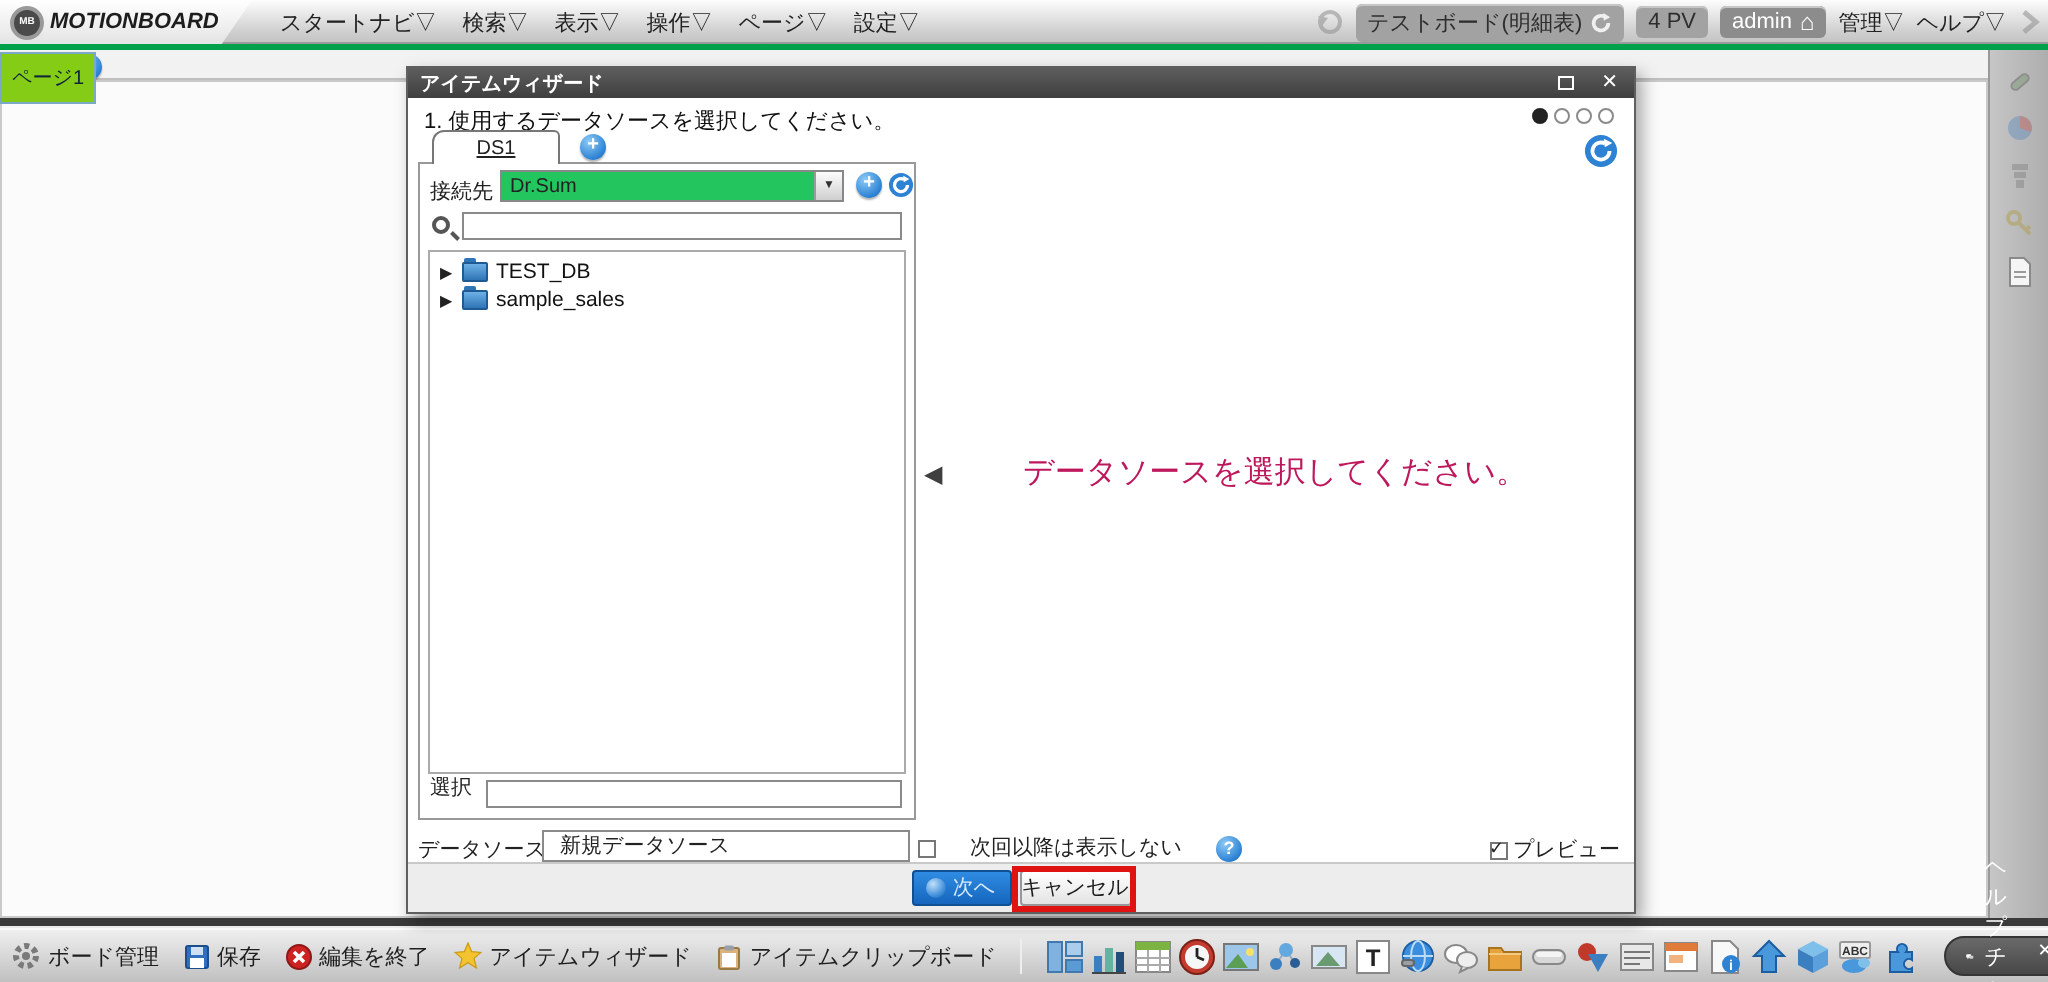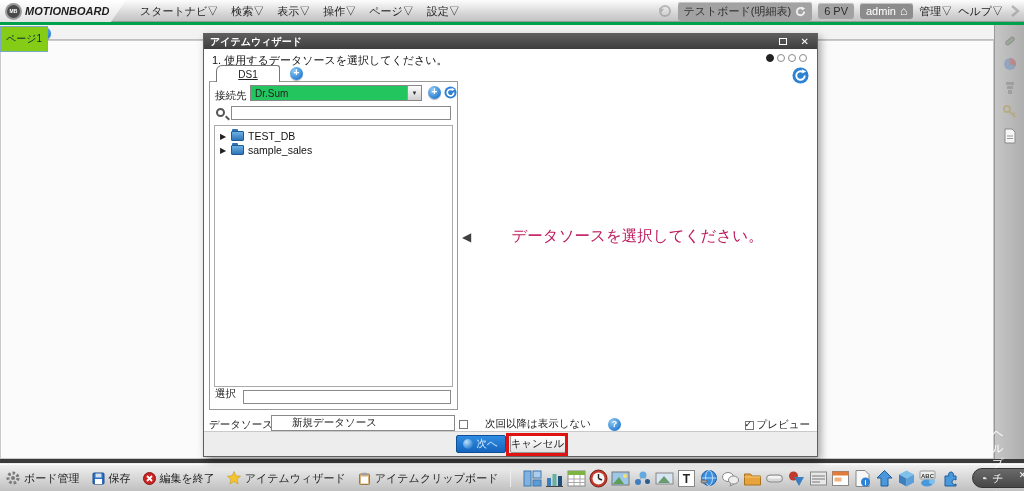--- a/index.html
+++ b/index.html
@@ -101,21 +101,21 @@
   .select-row-input { position:absolute; left:33px; bottom:5px; width:208px; height:14px;
     border:1px solid #8a8a8a; font-size:10px; padding:0 3px; font-family:"Liberation Sans",sans-serif; }
 
   .msg-arrow { position:absolute; left:258px; top:196px; font-size:12px; color:#3f3f3f; }
   .msg-text { position:absolute; left:268px; right:14px; top:192px; text-align:center; font-size:15.5px;
     color:#be185d; }
 
   .name-row { position:absolute; left:5px; right:5px; top:381px; height:18px; }
   .name-label { position:absolute; left:0; top:3px; }
   .name-input { position:absolute; left:62px; top:0; width:184px; height:16px; border:1px solid #8a8a8a;
-    font-size:10.5px; padding:0 20px; color:#222; font-family:"Liberation Sans",sans-serif; }
+    font-size:10.5px; padding:0 8px; color:#222; font-family:"Liberation Sans",sans-serif; }
   .cb { width:9px; height:9px; border:1px solid #777; background:#fff; display:inline-block; }
   .cb.checked { position:relative; }
   .cb.checked::after { content:"\2713"; position:absolute; left:-1px; top:-3px; font-size:9px; color:#222; }
   .hide-cb-wrap { position:absolute; left:250px; top:2px; display:flex; align-items:center; gap:17px; }
   .help-q { width:13px; height:13px; border-radius:50%;
     background:radial-gradient(circle at 35% 30%, #8ecbf5, #2d82d4 70%, #1a5fa8); color:#fff;
     font-size:9px; font-weight:bold; text-align:center; line-height:13px; cursor:pointer; }
   .preview-wrap { position:absolute; right:2px; top:3px; display:flex; align-items:center; gap:3px; }
 
   .dlg-footer { position:absolute; left:0; right:0; bottom:0; height:25px; background:#ededed;
@@ -168,21 +168,21 @@
         <polygon points="1,4 6,5 3,9" fill="#8f8f8f"></polygon>
       </svg>
     <div class="badge">
       <span>テストボード(明細表)</span>
       <svg width="11" height="11" viewBox="0 0 12 12">
           <path d="M10 6a4 4 0 1 1-2-3.4" fill="none" stroke="#f0f0f0" stroke-width="2"></path>
           <polygon points="7.3,0.5 11,2.8 7.5,4.8" fill="#f0f0f0"></polygon>
         </svg>
     </div>
     <div class="badge">
-      <span>6 PV</span>
+      <span>4 PV</span>
     </div>
     <div class="badge dark">
       <span>admin</span>
       <span class="home-glyph">⌂</span>
     </div>
     <span>管理▽</span>
     <span>ヘルプ▽</span>
     <svg class="muted-icon" width="12" height="14" viewBox="0 0 12 14">
         <path d="M3 2 L9 7 L3 12" fill="none" stroke="#8f8f8f" stroke-width="2.5"></path>
       </svg>

